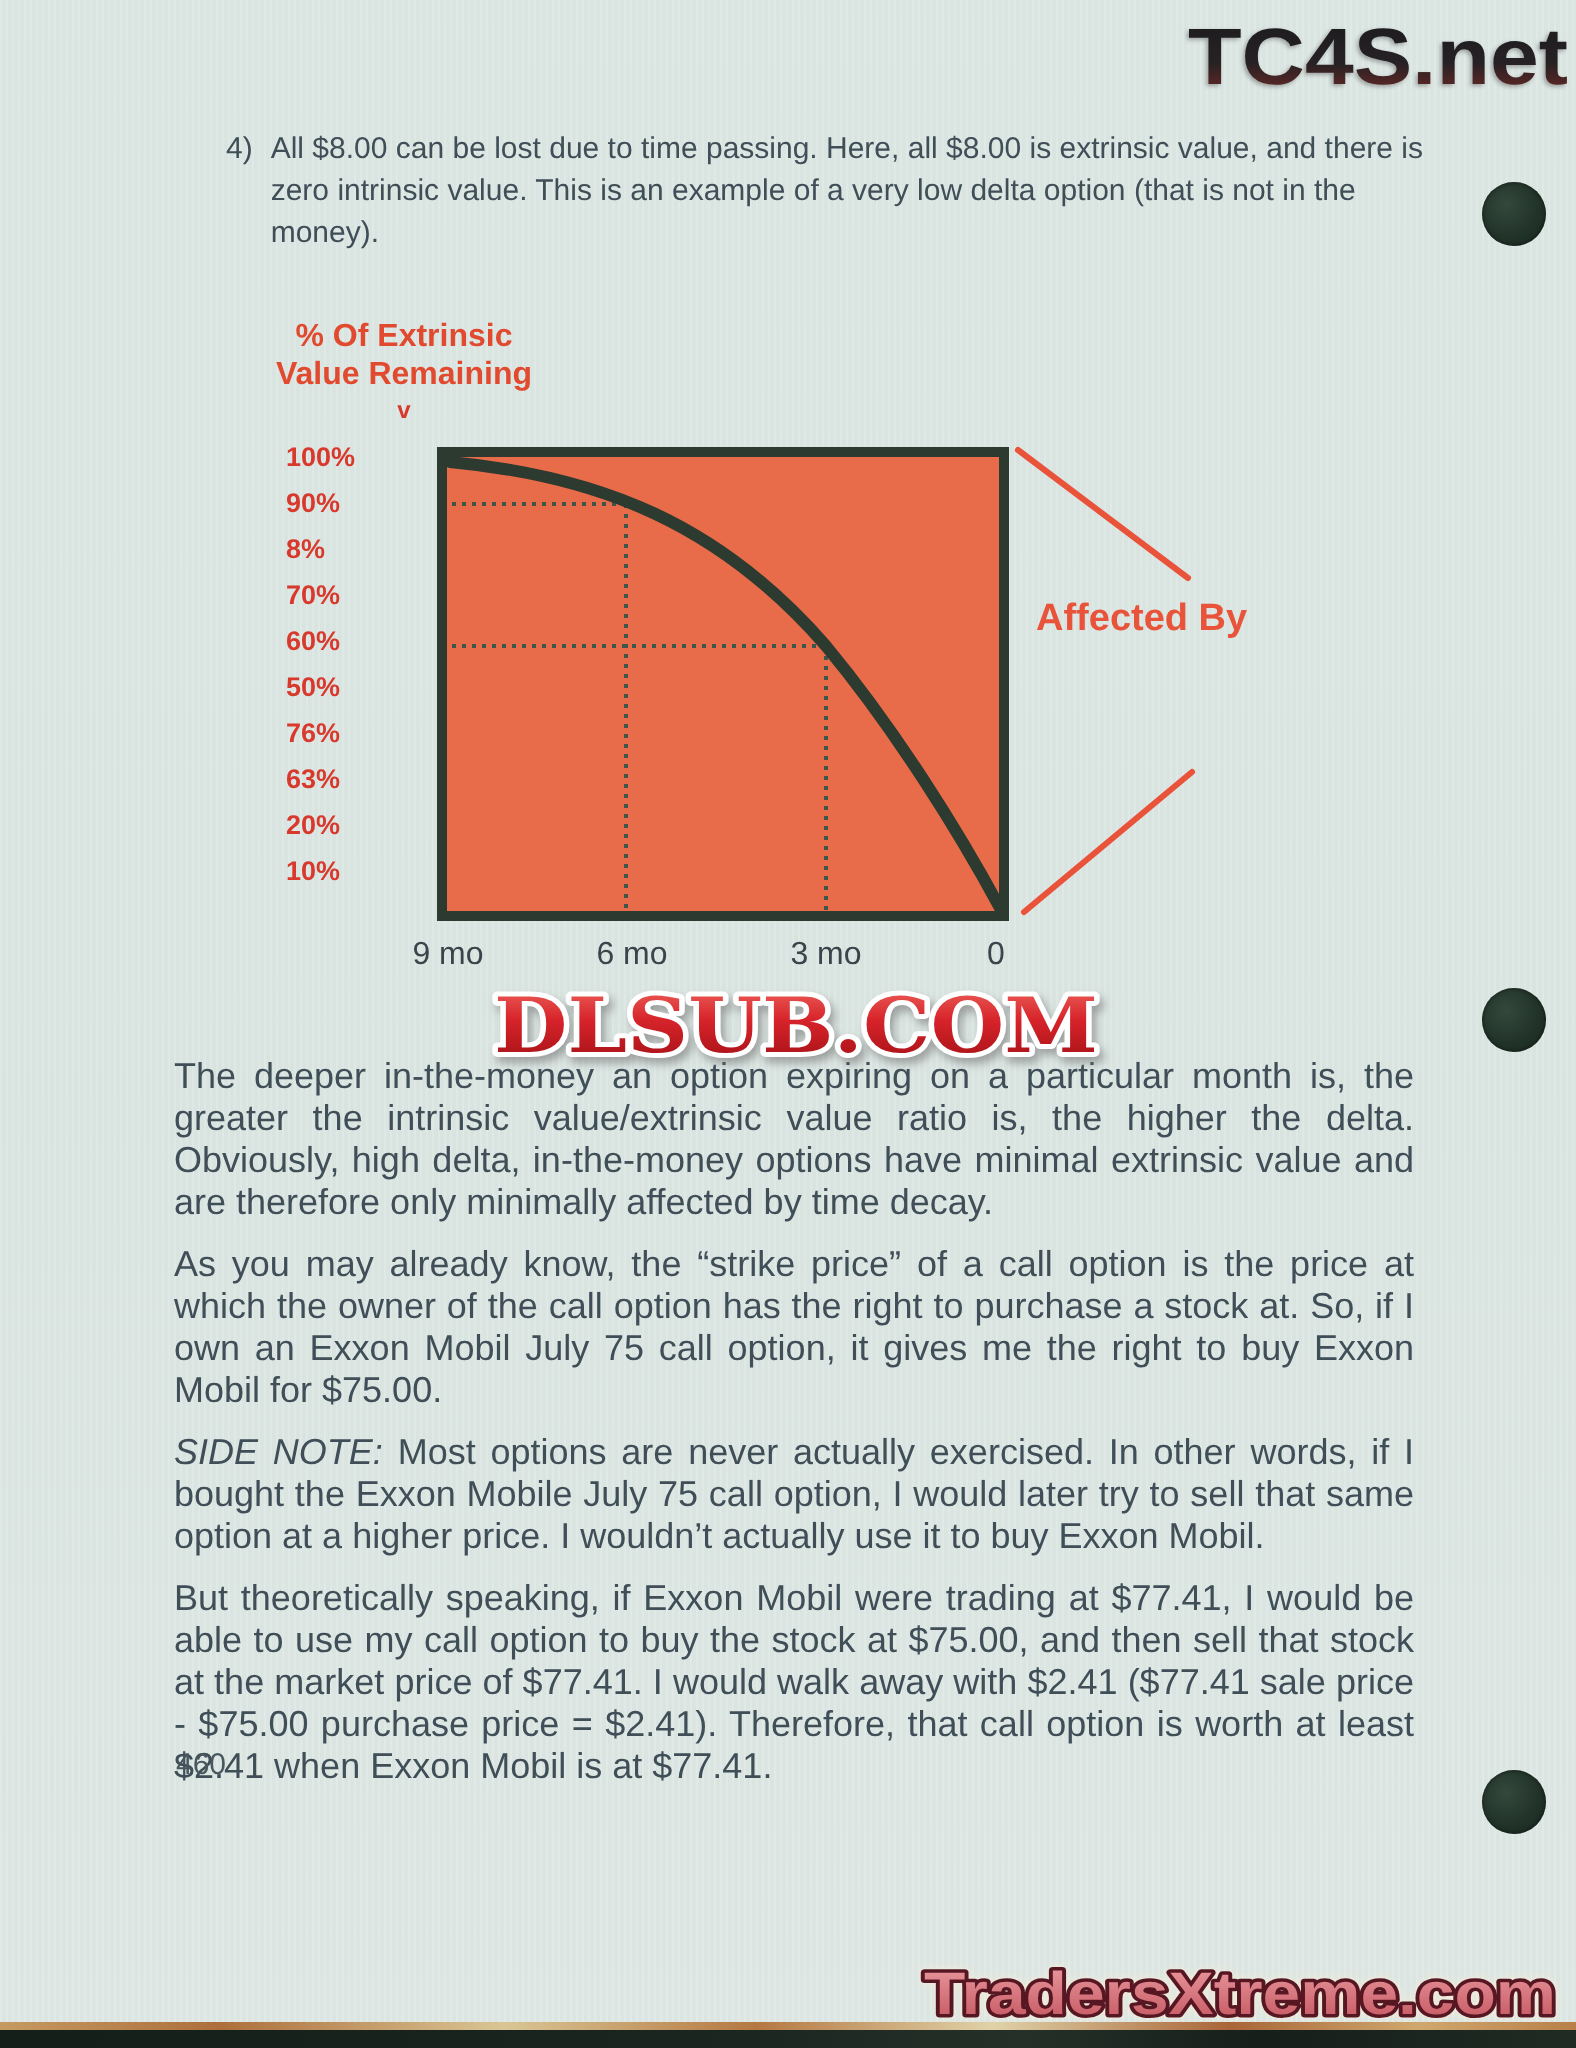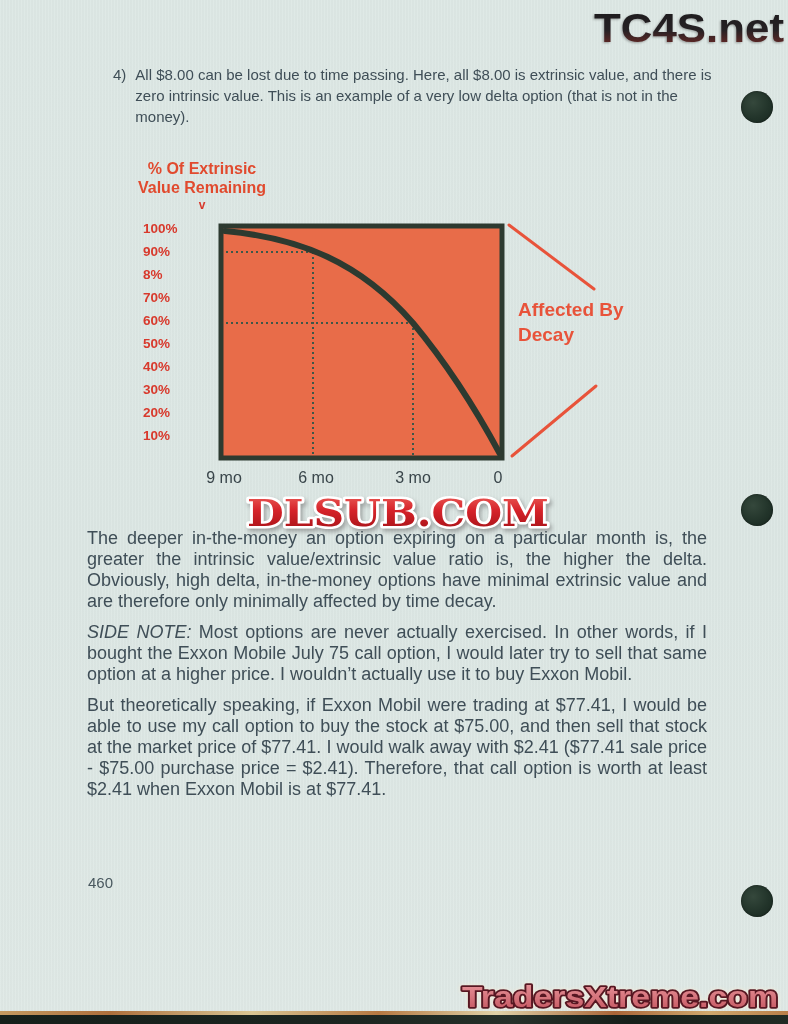--- a/index.html
+++ b/index.html
@@ -116,39 +116,39 @@
   <span class="down-arrow">v</span>
 </div>
 
 <div class="axis-layer">
     <div class="ytick" style="top: 221px;">100%</div>
     <div class="ytick" style="top: 244px;">90%</div>
     <div class="ytick" style="top: 267px;">8%</div>
     <div class="ytick" style="top: 290px;">70%</div>
     <div class="ytick" style="top: 313px;">60%</div>
     <div class="ytick" style="top: 336px;">50%</div>
-    <div class="ytick" style="top: 359px;">40%</div>
-    <div class="ytick" style="top: 382px;">30%</div>
+    <div class="ytick" style="top: 359px;">76%</div>
+    <div class="ytick" style="top: 382px;">63%</div>
     <div class="ytick" style="top: 405px;">20%</div>
     <div class="ytick" style="top: 428px;">10%</div>
   </div>
 <div class="axis-layer">
     <div class="xtick" style="left: 189px;">9 mo</div>
     <div class="xtick" style="left: 281px;">6 mo</div>
     <div class="xtick" style="left: 378px;">3 mo</div>
     <div class="xtick" style="left: 463px;">0</div>
   </div>
 
 <div class="decay-annotation">
   <div>Affected By</div>
-  <div>Decay</div>
 </div>
 
 <div class="body-copy">
   <p>The deeper in-the-money an option expiring on a particular month is, the greater the intrinsic value/extrinsic value ratio is, the higher the delta.  Obviously, high delta, in-the-money options have minimal extrinsic value and are therefore only minimally affected by time decay.</p>
+  <p>As you may already know, the “strike price” of a call option is the price at which the owner of the call option has the right to purchase a stock at.  So, if I own an Exxon Mobil July 75 call option, it gives me the right to buy Exxon Mobil for $75.00.</p>
   <p><span class="side-note-label">SIDE NOTE:</span><span> Most options are never actually exercised.  In other words, if I bought the Exxon Mobile July 75 call option, I would later try to sell that same option at a higher price.  I wouldn’t actually use it to buy Exxon Mobil.</span></p>
   <p>But theoretically speaking, if Exxon Mobil were trading at $77.41, I would be able to use my call option to buy the stock at $75.00, and then sell that stock at the market price of $77.41.  I would walk away with $2.41 ($77.41 sale price - $75.00 purchase price = $2.41).  Therefore, that call option is worth at least $2.41 when Exxon Mobil is at $77.41.</p>
 </div>
 
 <div class="page-number">460</div>
 
 <svg class="top-logo-svg" width="200" height="50" viewBox="0 0 200 50">
   <defs>
     <linearGradient id="logoGrad" x1="0" y1="0" x2="0" y2="1">
       <stop offset="0%" stop-color="#1b1b1d"></stop>

